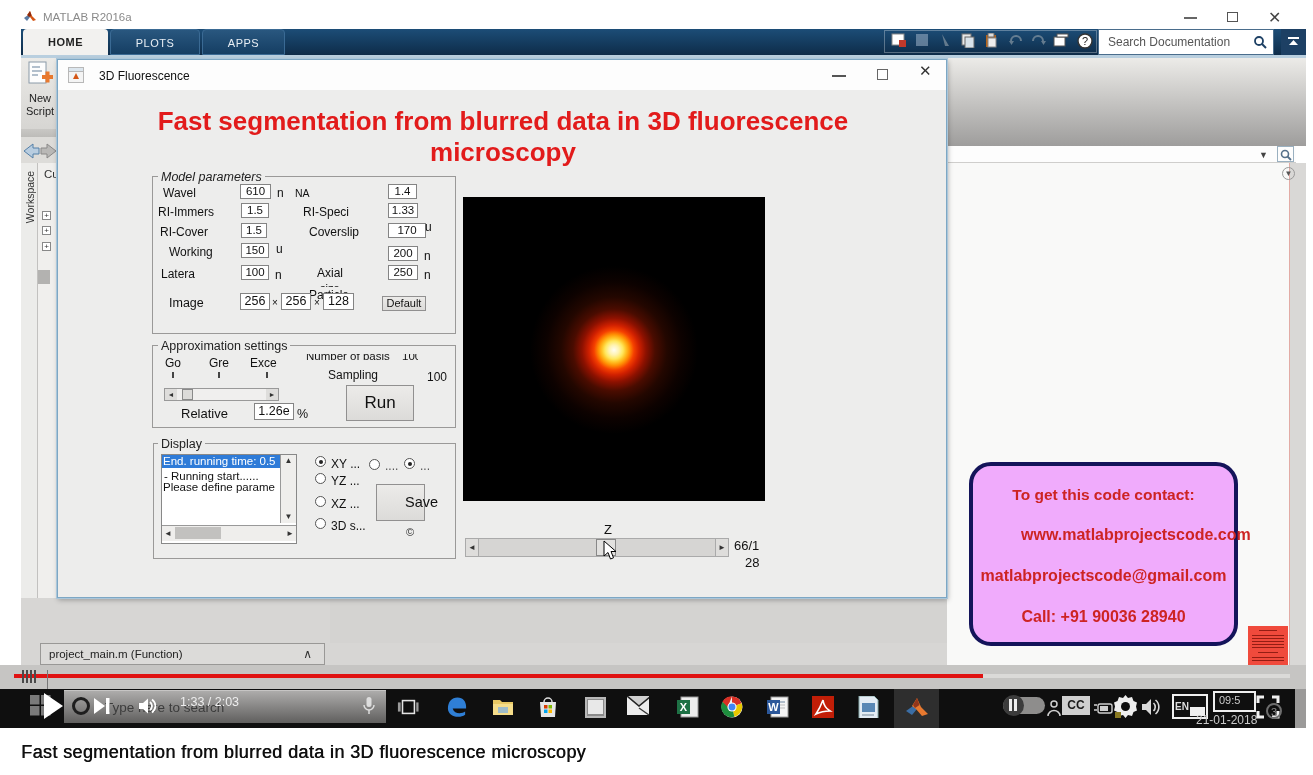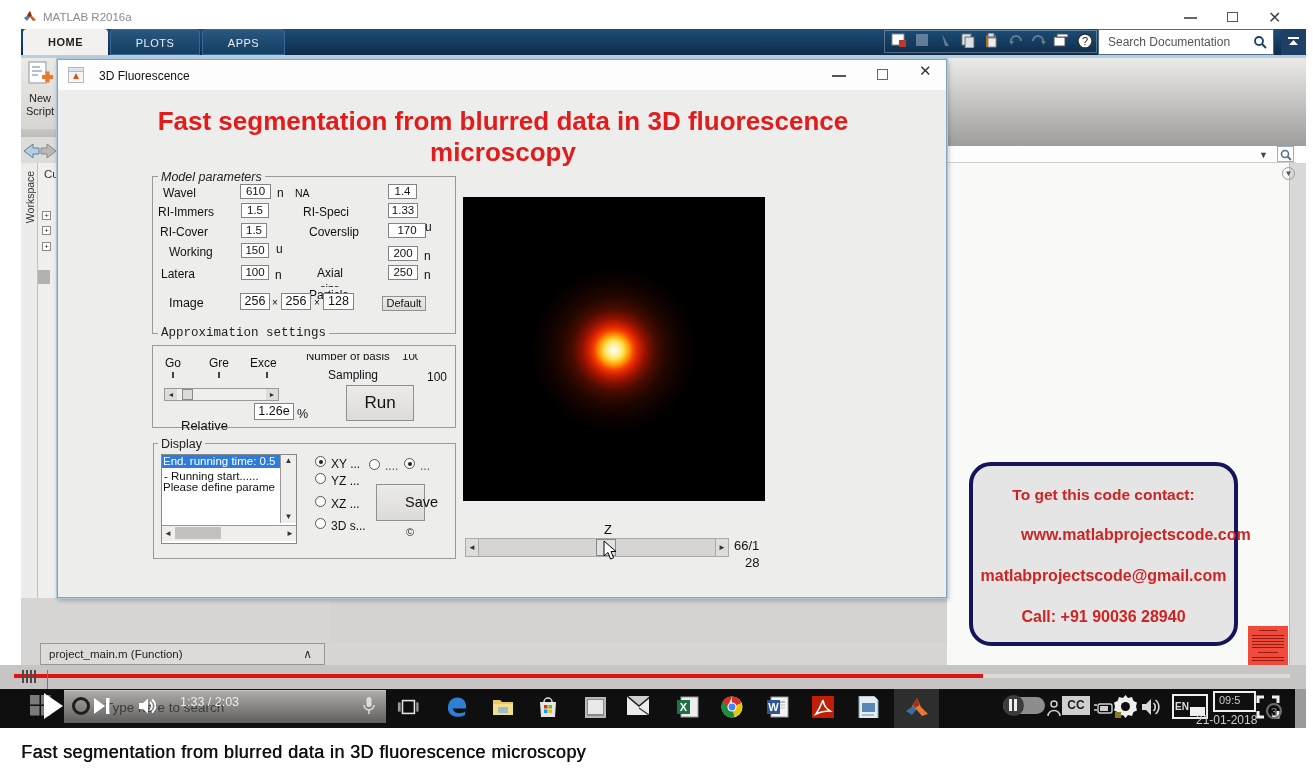--- a/index.html
+++ b/index.html
@@ -37,21 +37,21 @@
 .belowdialog { position:absolute; left:21px; top:598px; width:926px; height:68px; background:#d7d6d4; }
 .fnbar { position:absolute; left:40px; top:643px; width:285px; height:22px; background:#dcdbd9; border:1px solid #999896; font-size:11.5px; color:#222; line-height:20px; padding-left:8px; }
 .fnbar .chev { position:absolute; right:12px; top:0px; font-size:12px; color:#333; }
 
 .tbright { position:absolute; left:947px; top:58px; width:359px; height:88px; background:linear-gradient(#ecebe8,#9e9d9c); }
 .addrrow { position:absolute; left:947px; top:146px; width:349px; height:17px; background:#fdfdfd; border-bottom:1px solid #cfcecc; }
 .cmdwin { position:absolute; left:947px; top:163px; width:343px; height:502px; background:#f9f9f8; border-right:1.5px solid #e2aba5; }
 .rightedge { position:absolute; left:1290px; top:163px; width:16px; height:502px; background:#d9d8d6; }
 .graybottom { position:absolute; left:0px; top:665px; width:1306px; height:24px; background:#c6c5c3; }
 
-.contact { position:absolute; left:969px; top:462px; width:269px; height:184px; border:4px solid #14145a; border-radius:22px; background:#e5e5e5; }
+.contact { position:absolute; left:969px; top:462px; width:269px; height:184px; border:4px solid #14145a; border-radius:22px; background:#f0abfc; }
 .contact div { position:absolute; width:261px; text-align:center; color:#cd2423; font-weight:bold; }
 
 .sticker { position:absolute; left:1248px; top:626px; width:40px; height:39px; background:#f04a3c; overflow:hidden; }
 .sticker i { position:absolute; left:4px; width:32px; height:1px; background:#941d13; display:block; }
 
 .prog-red { position:absolute; left:14px; top:674px; width:969px; height:4px; background:#e01212; }
 .prog-gray { position:absolute; left:983px; top:674px; width:307px; height:4px; background:#dbdad8; }
 .ticks i { position:absolute; top:670px; width:2px; height:13px; background:#4a4a4a; }
 
 .dialog { position:absolute; left:57px; top:59px; width:890px; height:539px; background:#ededec; border:1px solid #7da7c4; outline:1px solid #aac6da; box-shadow:1px 2px 5px rgba(0,0,0,0.3); }
@@ -225,40 +225,40 @@
     <div class="lbl" style="left:366px; top:208px;">n</div>
     <div class="lbl" style="left:111px; top:236px; font-size:12.5px;">Image</div>
     <div class="inp" style="left:182px; top:233px; width:30px; height:17px; font-size:12.5px; line-height:15px;">256</div>
     <div class="lbl" style="left:214px; top:237px; font-size:10px;">×</div>
     <div class="inp" style="left:223px; top:233px; width:30px; height:17px; font-size:12.5px; line-height:15px;">256</div>
     <div class="lbl" style="left:256px; top:237px; font-size:10px;">×</div>
     <div class="inp" style="left:265px; top:233px; width:31px; height:17px; font-size:12.5px; line-height:15px;">128</div>
     <div class="btn" style="left:324px; top:236px; width:44px; height:15px; font-size:11px; line-height:13px;">Default</div>
 
     <div class="gb" style="left:94px; top:285px; width:304px; height:83px;"></div>
-    <div class="gb-label" style="left:100px; top:266px;font-family:Liberation Mono, monospace;">Approximation settings</div>
+    <div class="gb-label" style="left:100px; top:279px;">Approximation settings</div>
     <div class="lbl" style="left:107px; top:296px;">Go</div>
     <div class="lbl" style="left:151px; top:296px;">Gre</div>
     <div class="lbl" style="left:192px; top:296px;">Exce</div>
     <div class="abs" style="left:114px; top:312px; width:2px; height:6px; background:#444;"></div>
     <div class="abs" style="left:160px; top:312px; width:2px; height:6px; background:#444;"></div>
     <div class="abs" style="left:208px; top:312px; width:2px; height:6px; background:#444;"></div>
     <div class="abs" style="left:248px; top:294px; width:112px; height:10px; overflow:hidden;">
         <span style="position:absolute; left:0; top:-4px; font-size:11.5px; color:#111; white-space:nowrap;">Number of basis</span>
         <span style="position:absolute; left:96px; top:-4px; font-size:11.5px; color:#111;">100</span>
       </div>
     <div class="lbl" style="left:270px; top:308px;">Sampling</div>
     <div class="lbl" style="left:369px; top:310px;">100</div>
 
     <div class="abs" style="left:106px; top:328px; width:115px; height:13px; background:#f0efee; border:1px solid #999;">
       <div class="abs" style="left:0; top:0; width:12px; height:11px; background:#dedddb; font-size:7px; line-height:11px; text-align:center; color:#333;">◄</div>
       <div class="abs" style="right:0; top:0; width:12px; height:11px; background:#dedddb; font-size:7px; line-height:11px; text-align:center; color:#333;">►</div>
       <div class="abs" style="left:17px; top:0; width:11px; height:11px; background:#dcdbd9; border:1px solid #8a8a8a;"></div>
     </div>
-    <div class="lbl" style="left:123px; top:346px; font-size:13px;margin-top:12px;">Relative</div>
+    <div class="lbl" style="left:123px; top:346px; font-size:13px;">Relative</div>
     <div class="inp" style="left:196px; top:343px; width:40px; height:17px; font-size:12.5px; line-height:15px;">1.26e</div>
     <div class="lbl" style="left:239px; top:347px; font-size:12.5px;">%</div>
     <div class="btn" style="left:288px; top:325px; width:68px; height:36px; font-size:17px; line-height:34px;">Run</div>
 
     <div class="gb" style="left:95px; top:383px; width:303px; height:116px;"></div>
     <div class="gb-label" style="left:100px; top:377px;">Display</div>
     <div class="abs" style="left:103px; top:394px; width:136px; height:90px; background:#fff; border:1px solid #888;">
       <div class="abs" style="left:0px; top:0px; width:118px; height:13px; background:#2e7bd8; color:#fff; font-size:11.5px; line-height:13px; white-space:nowrap; overflow:hidden; padding-left:1px;">End. running time: 0.5</div>
       <div class="abs" style="left:2px; top:15px; font-size:11.5px; color:#111; white-space:nowrap;">- Running start......</div>
       <div class="abs" style="left:1px; top:26px; font-size:11.5px; color:#111; white-space:nowrap; width:117px; overflow:hidden;">Please define parame</div>

